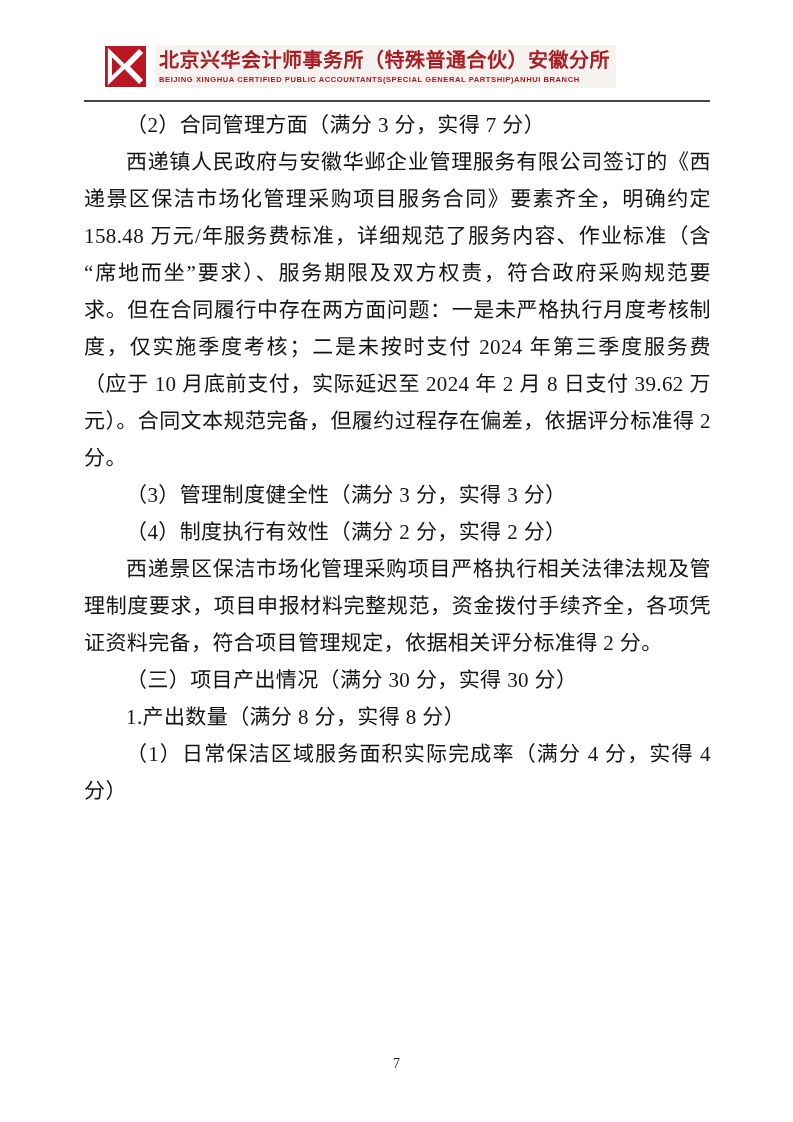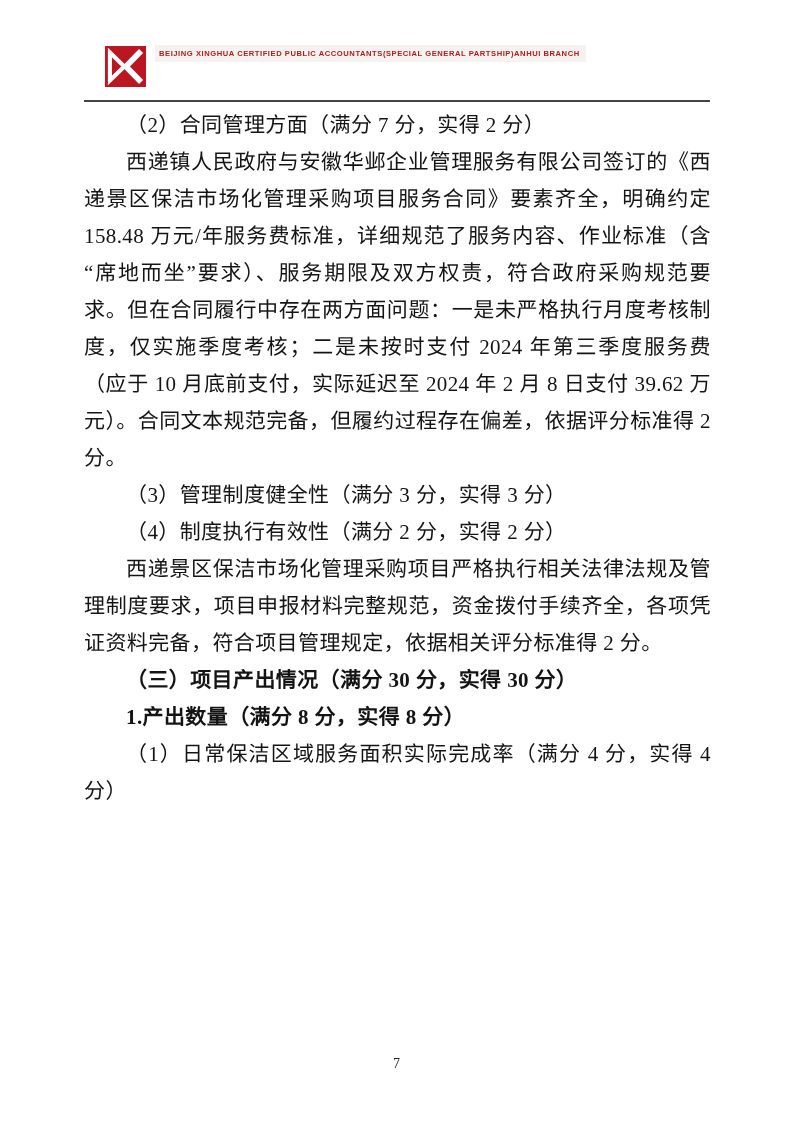--- a/index.html
+++ b/index.html
@@ -62,21 +62,21 @@
     position:absolute;left:84px;top:107px;
     width:627px;
     font-size:21px;
     line-height:37px;
     letter-spacing:0.4px;
     text-align:justify;
     text-justify:inter-character;
     text-align-last:left;
   }
   .para{text-indent:2em;}
-  .para.heading-bold{font-weight:700;}
+  .para.heading-bold{font-weight:400;}
   
   .page-footer{
     position:absolute;left:0;top:1056px;
     width:100%;
     text-align:center;
     font-size:14px;
     color:#222;
   }
 </style>
 </head>
@@ -86,28 +86,29 @@
 
   <header class="letterhead">
     <div class="logo">
       <svg viewBox="0 0 100 100" xmlns="http://www.w3.org/2000/svg" aria-hidden="true">
         <rect class="logo-bg" x="0" y="0" width="100" height="100"></rect>
         <path d="M12 16 L47 50 L12 84 Z" fill="none" stroke="#ffffff" stroke-width="10" stroke-linejoin="miter"></path>
         <path d="M88 12 L51 50 L88 88" fill="none" stroke="#ffffff" stroke-width="14" stroke-linejoin="miter"></path>
       </svg>
     </div>
     <div class="header-text">
+      <div class="org-cn">北京兴华会计师事务所（特殊普通合伙）安徽分所</div>
       <div class="org-en">BEIJING XINGHUA CERTIFIED PUBLIC ACCOUNTANTS(SPECIAL GENERAL PARTSHIP)ANHUI BRANCH</div>
     </div>
   </header>
 
   <div class="header-divider"></div>
 
   <main class="doc-body">
-      <div class="para subheading">（2）合同管理方面（满分 7 分，实得 2 分）</div>
+      <div class="para subheading">（2）合同管理方面（满分 3 分，实得 7 分）</div>
       <div class="para body">西递镇人民政府与安徽华邺企业管理服务有限公司签订的《西递景区保洁市场化管理采购项目服务合同》要素齐全，明确约定 158.48 万元/年服务费标准，详细规范了服务内容、作业标准（含“席地而坐”要求）、服务期限及双方权责，符合政府采购规范要求。但在合同履行中存在两方面问题：一是未严格执行月度考核制度，仅实施季度考核；二是未按时支付 2024 年第三季度服务费（应于 10 月底前支付，实际延迟至 2024 年 2 月 8 日支付 39.62 万元）。合同文本规范完备，但履约过程存在偏差，依据评分标准得 2 分。</div>
       <div class="para subheading">（3）管理制度健全性（满分 3 分，实得 3 分）</div>
       <div class="para subheading">（4）制度执行有效性（满分 2 分，实得 2 分）</div>
       <div class="para body">西递景区保洁市场化管理采购项目严格执行相关法律法规及管理制度要求，项目申报材料完整规范，资金拨付手续齐全，各项凭证资料完备，符合项目管理规定，依据相关评分标准得 2 分。</div>
       <div class="para heading-bold">（三）项目产出情况（满分 30 分，实得 30 分）</div>
       <div class="para heading-bold">1.产出数量（满分 8 分，实得 8 分）</div>
       <div class="para body">（1）日常保洁区域服务面积实际完成率（满分 4 分，实得 4 分）</div>
     </main>
 
   <footer class="page-footer">

